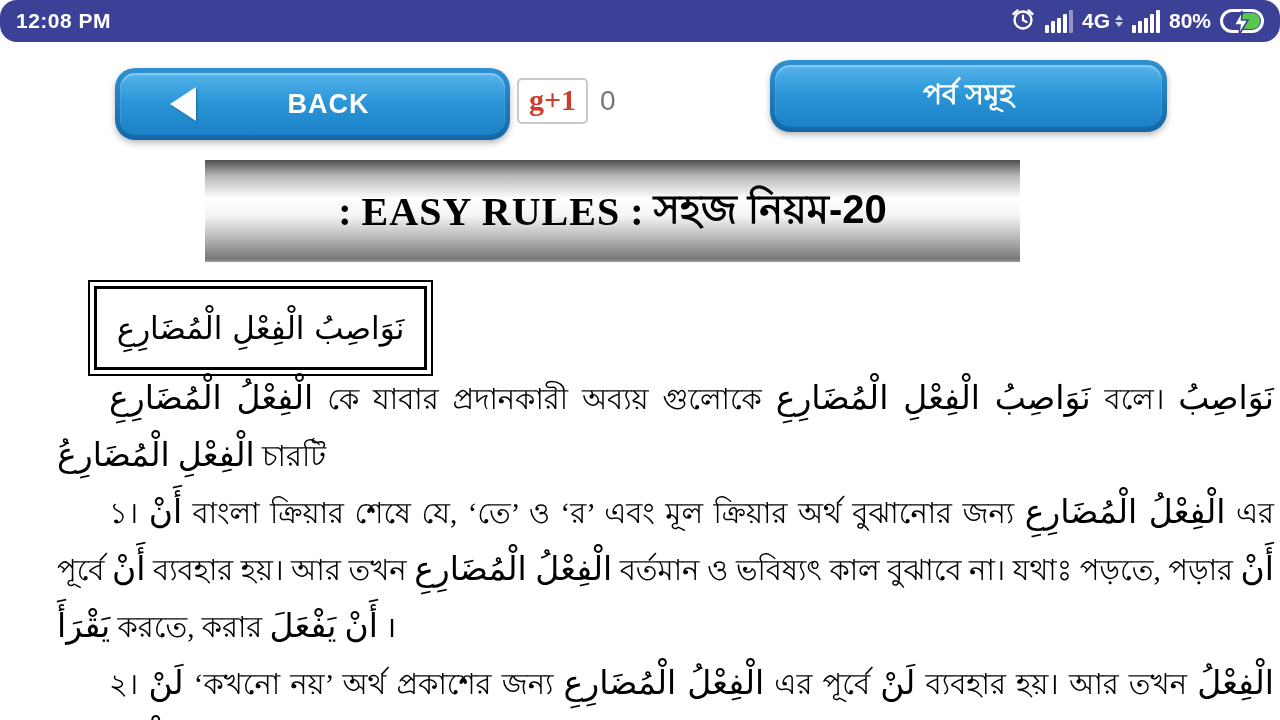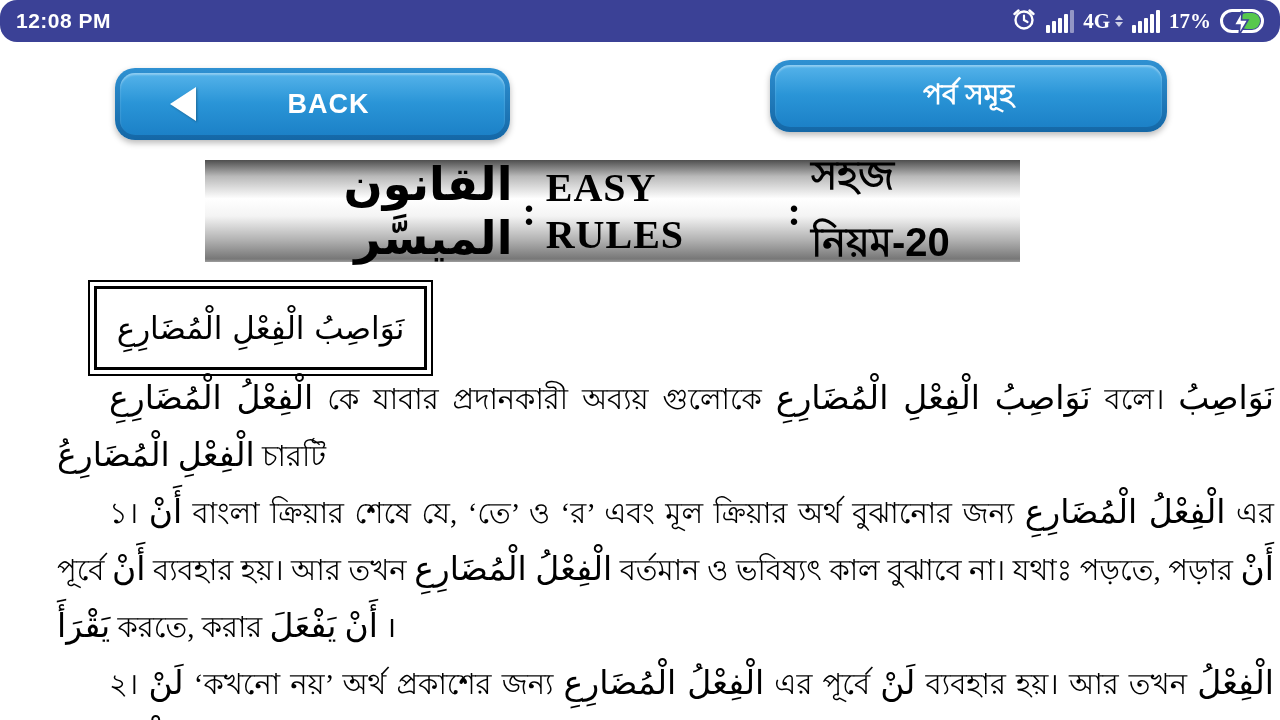--- a/index.html
+++ b/index.html
@@ -7,21 +7,21 @@
     position:relative;width:1280px;height:720px;background:#ffffff;
     font-family:"Liberation Sans",sans-serif;overflow:hidden;
   }
   
   .status-bar{
     height:42px;background:#3B4196;color:#fff;
     display:flex;justify-content:space-between;align-items:center;
     padding:0 16px;box-sizing:border-box;border-radius:17px;
   }
   .status-time{font-size:21px;font-weight:bold;letter-spacing:.5px;}
-  .status-icons{display:flex;align-items:center;gap:9px;font-family:Liberation Serif, serif;}
+  .status-icons{display:flex;align-items:center;gap:9px;}
   .status-label{font-size:21px;font-weight:bold;}
   .sig{display:flex;align-items:flex-end;gap:2px;height:24px;}
   .sig i{display:block;width:4px;background:#fff;border-radius:1px;}
   .sig i.dim{opacity:.45;}
   .updown{display:flex;flex-direction:column;justify-content:center;gap:2px;margin-left:-4px;}
   .updown b{display:block;width:0;height:0;border-left:4px solid transparent;border-right:4px solid transparent;}
   .updown b.up{border-bottom:5px solid rgba(255,255,255,.75);}
   .updown b.down{border-top:5px solid rgba(255,255,255,.75);}
   .battery{position:relative;width:44px;height:24px;border:3px solid #fff;border-radius:12px;box-sizing:border-box;}
   .battery .fill{position:absolute;top:1px;bottom:1px;right:1px;width:55%;background:#57c84d;border-radius:9px;}
@@ -111,46 +111,49 @@
           <b class="up"></b>
           <b class="down"></b>
         </span>
       <span class="sig">
         <i style="height:8px"></i>
           <i style="height:12px"></i>
           <i style="height:15px"></i>
           <i style="height:19px"></i>
           <i style="height:23px"></i>
       </span>
-      <span class="status-label">17%</span>
+      <span class="status-label">80%</span>
       <span class="battery">
         <span class="fill"></span>
         <svg width="20" height="26" viewBox="0 0 20 26">
           <polygon points="11,1 3,15 9,15 8,25 17,10 10.5,10" fill="#ffffff" stroke="#3B4196" stroke-width="1.6"></polygon>
         </svg>
       </span>
     </div>
   </div>
 
   <div class="toolbar">
     <div class="glossy btn-back">
       <div class="inner">
         <span class="tri"></span>
         <span class="label">BACK</span>
       </div>
     </div>
+    <div class="plusone-wrap">
+      <span class="plusone">g+1</span>
+      <span class="plusone-count">0</span>
+    </div>
     <div class="glossy btn-parts">
       <div class="inner">
         <span class="label">পর্ব সমূহ</span>
       </div>
     </div>
   </div>
 
   <div class="banner">
-    <span class="ar-part" dir="rtl">القانون الميسَّر</span>
     <span class="sep">:</span>
     <span class="en-part">EASY RULES</span>
     <span class="sep">:</span>
     <span class="bn-part">সহজ নিয়ম-20</span>
   </div>
 
   <div class="heading-box">
     <div class="inner" dir="rtl">نَوَاصِبُ الْفِعْلِ الْمُضَارِعِ</div>
   </div>
 

